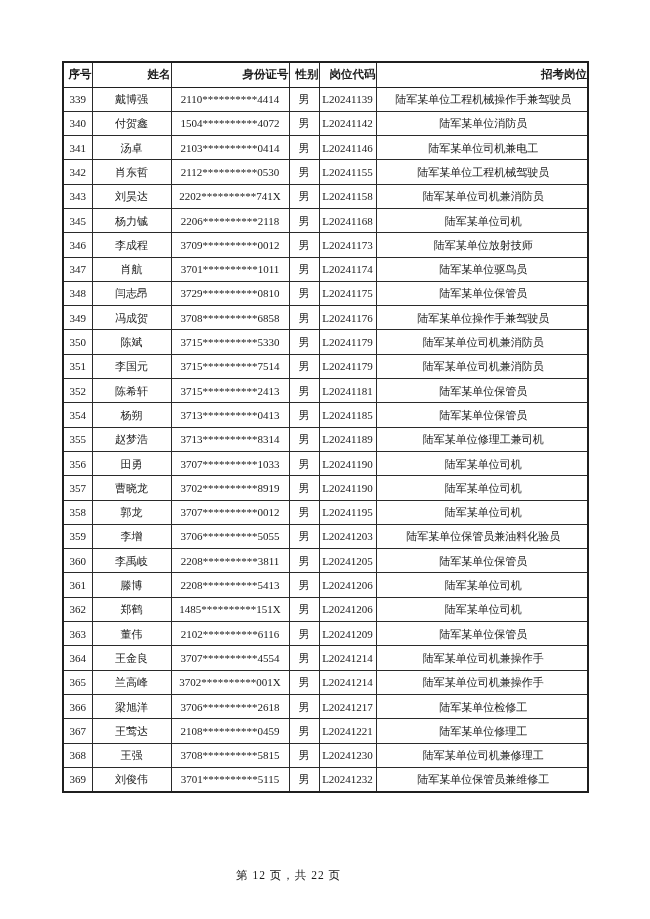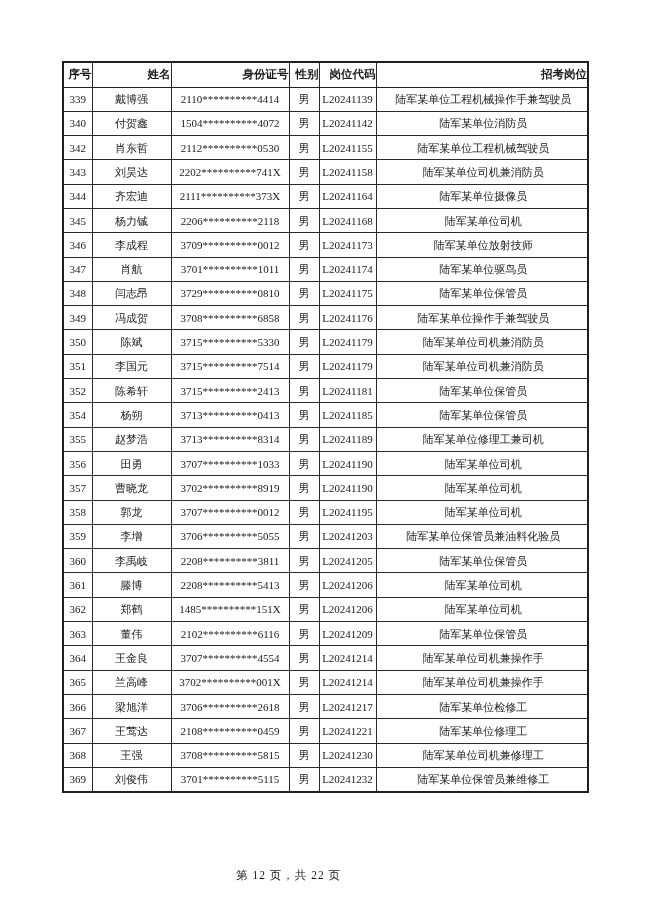--- a/index.html
+++ b/index.html
@@ -98,44 +98,44 @@
         </tr>
         <tr>
           <td class="col0">340</td>
           <td class="col1">付贺鑫</td>
           <td class="col2">1504**********4072</td>
           <td class="col3">男</td>
           <td class="col4">L20241142</td>
           <td class="col5">陆军某单位消防员</td>
         </tr>
         <tr>
+          <td class="col0">341</td>
+          <td class="col1">汤卓</td>
+          <td class="col2">2103**********0414</td>
+          <td class="col3">男</td>
+          <td class="col4">L20241146</td>
+          <td class="col5">陆军某单位司机兼电工</td>
+        </tr>
+        <tr>
           <td class="col0">342</td>
           <td class="col1">肖东哲</td>
           <td class="col2">2112**********0530</td>
           <td class="col3">男</td>
           <td class="col4">L20241155</td>
           <td class="col5">陆军某单位工程机械驾驶员</td>
         </tr>
         <tr>
           <td class="col0">343</td>
           <td class="col1">刘昊达</td>
           <td class="col2">2202**********741X</td>
           <td class="col3">男</td>
           <td class="col4">L20241158</td>
           <td class="col5">陆军某单位司机兼消防员</td>
         </tr>
         <tr>
-          <td class="col0">344</td>
-          <td class="col1">齐宏迪</td>
-          <td class="col2">2111**********373X</td>
-          <td class="col3">男</td>
-          <td class="col4">L20241164</td>
-          <td class="col5">陆军某单位摄像员</td>
-        </tr>
-        <tr>
           <td class="col0">345</td>
           <td class="col1">杨力铖</td>
           <td class="col2">2206**********2118</td>
           <td class="col3">男</td>
           <td class="col4">L20241168</td>
           <td class="col5">陆军某单位司机</td>
         </tr>
         <tr>
           <td class="col0">346</td>
           <td class="col1">李成程</td>

